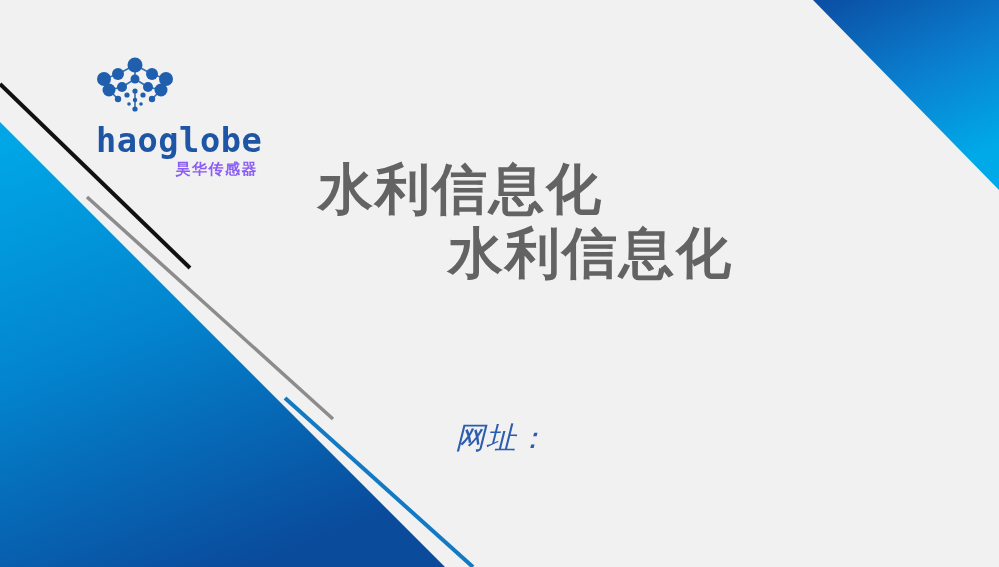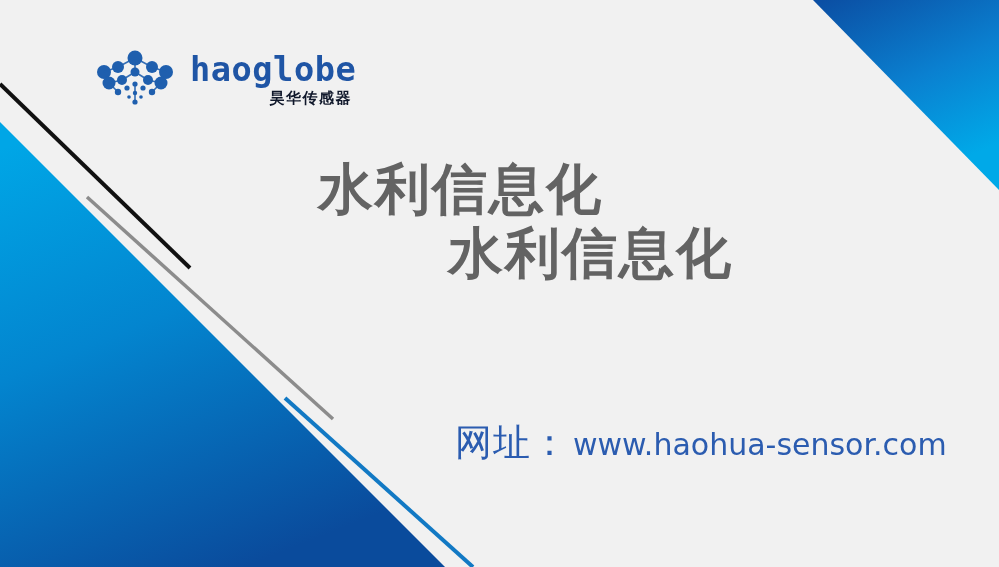--- a/index.html
+++ b/index.html
@@ -22,24 +22,25 @@
     inset: 0;
     width: 999px;
     height: 567px;
     pointer-events: none;
   }
 
   
   .logo {
     position: absolute;
     left: 96px;
-    top: 50px;
+    top: 57px;
     display: flex;
     align-items: flex-start;
-    gap: 16px;
+    gap: 6px;
+    flex-direction: column;
   }
   .logo-mark {
     width: 78px;
     height: 58px;
     display: block;
   }
   .logo-text-block {
     display: flex;
     flex-direction: column;
     align-items: flex-end;
@@ -52,21 +53,21 @@
     color: #1f55a5;
     letter-spacing: 0.5px;
     line-height: 1;
     transform: scaleX(1.02);
     transform-origin: left center;
   }
   .logo-cn {
     font-family: "Liberation Sans", "DejaVu Sans", sans-serif;
     font-size: 15px;
     font-weight: bold;
-    color: #0f172a;
+    color: #8b5cf6;
     letter-spacing: 1.5px;
     line-height: 1;
     margin-top: 4px;
     margin-right: 1px;
   }
 
   
   .title-block {
     position: absolute;
     left: 0;
@@ -90,22 +91,23 @@
     position: absolute;
     left: 455px;
     top: 418px;
     display: flex;
     align-items: baseline;
     color: #2b5cb0;
     white-space: nowrap;
   }
   .url-label {
     font-family: "DejaVu Sans", "Liberation Sans", sans-serif;
-    font-size: 37px;
+    font-size: 30px;
     letter-spacing: 1px;
+    font-style: italic;
   }
   .url-value {
     font-family: "DejaVu Sans", "Liberation Sans", sans-serif;
     font-size: 30px;
     margin-left: 4px;
     letter-spacing: 0px;
   }
 </style>
 </head>
 <body>
@@ -174,16 +176,15 @@
     </div>
   </div>
 
   <div class="title-block">
     <div class="title-line title-line-1">水利信息化</div>
     <div class="title-line title-line-2">水利信息化</div>
   </div>
 
   <div class="url-block">
     <span class="url-label">网址：</span>
-    <span class="url-value">www.haohua-sensor.com</span>
   </div>
 
 </div>
 
 </body></html>

